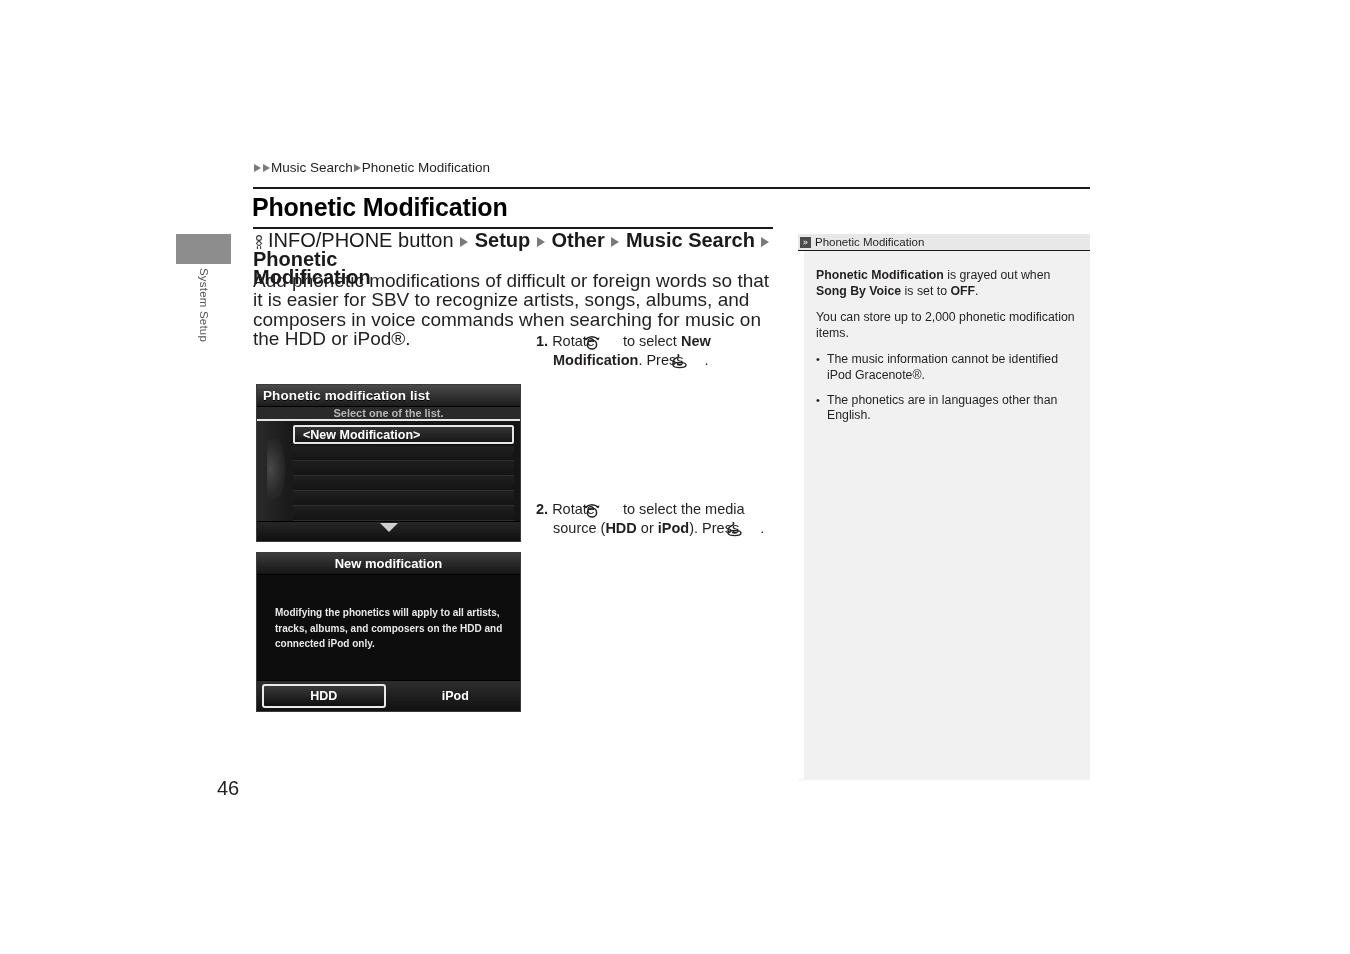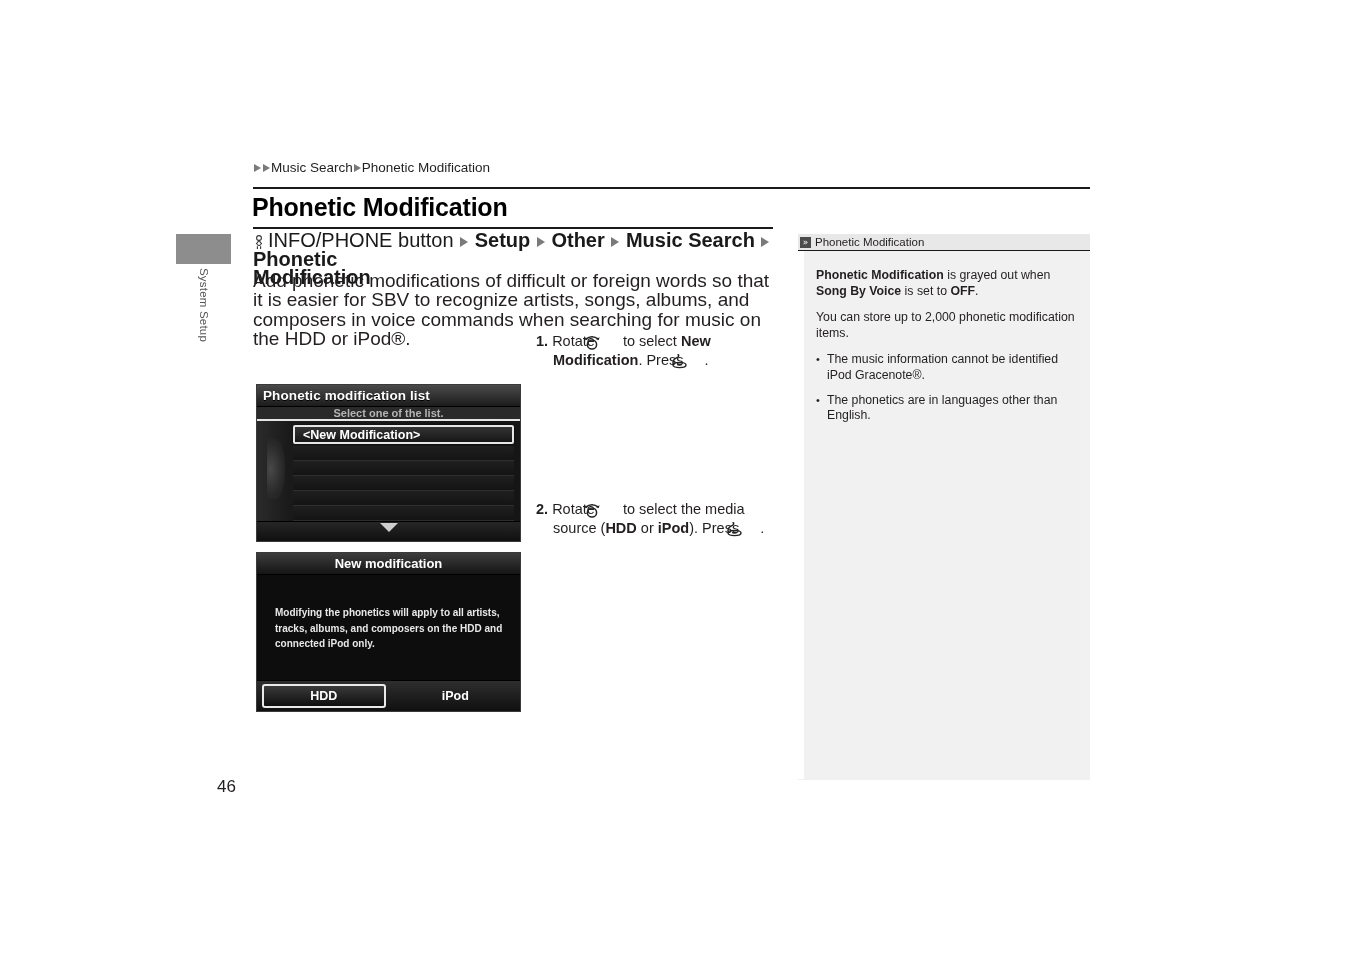--- a/index.html
+++ b/index.html
@@ -323,21 +323,21 @@
     width: 11px;
     flex: 0 0 11px;
     font-size: 11px;
     line-height: 15.6px;
   }
 
   
   #page-number {
     position: absolute;
     left: 217px; top: 777px;
-    font-size: 17px;
+    font-size: 20px;
     color: #231f20;
   }
 </style>
 </head>
 <body>
 
 <div id="side-tab"></div>
 <div id="side-tab-label">
   <span>System Setup</span>
 </div>

